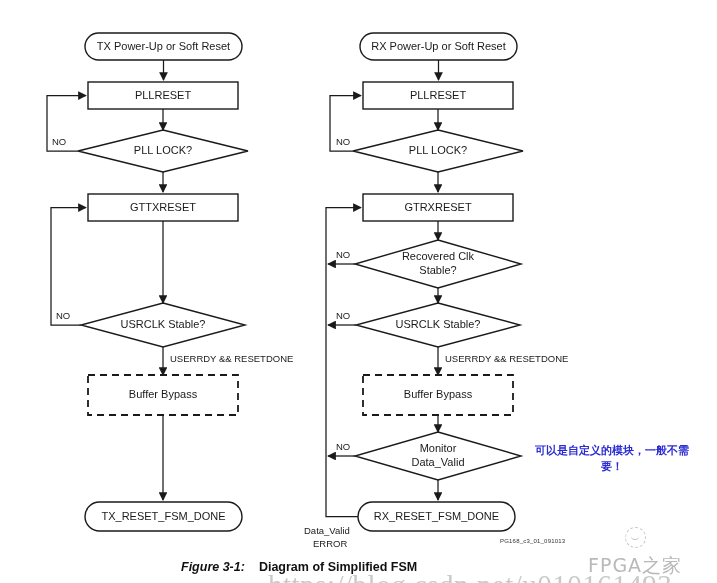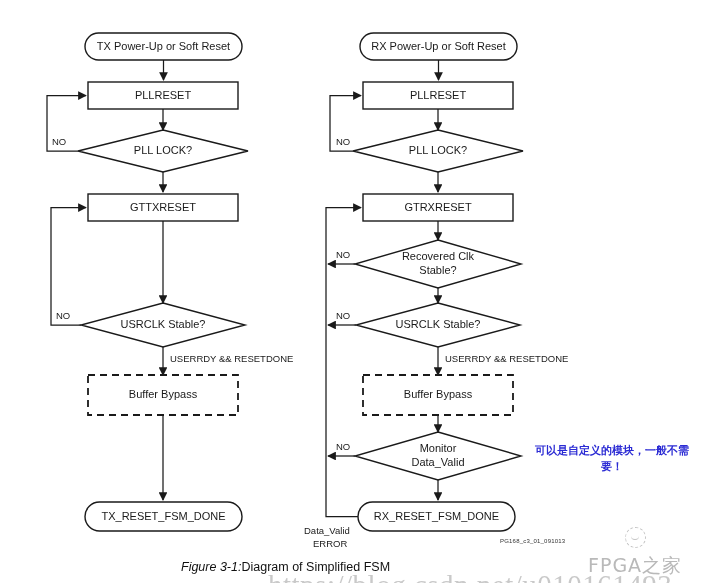--- a/index.html
+++ b/index.html
@@ -76,24 +76,25 @@
   }
   .caption {
     position: absolute;
     font-family: "Liberation Sans", sans-serif;
     font-size: 12.5px;
     color: #111;
     white-space: nowrap;
   }
   .caption .cap-num {
     font-style: italic;
-    font-weight: normal;
+    font-weight: bold;
   }
   .caption .cap-txt {
-    font-weight: normal;
+    font-weight: bold;
+    margin-left: 14px;
   }
   .watermark-url {
     position: absolute;
     font-family: "Liberation Serif", serif;
     font-size: 29px;
     color: #c9c9c9;
     white-space: nowrap;
     letter-spacing: 0.5px;
     margin-top: 20px;
   }

